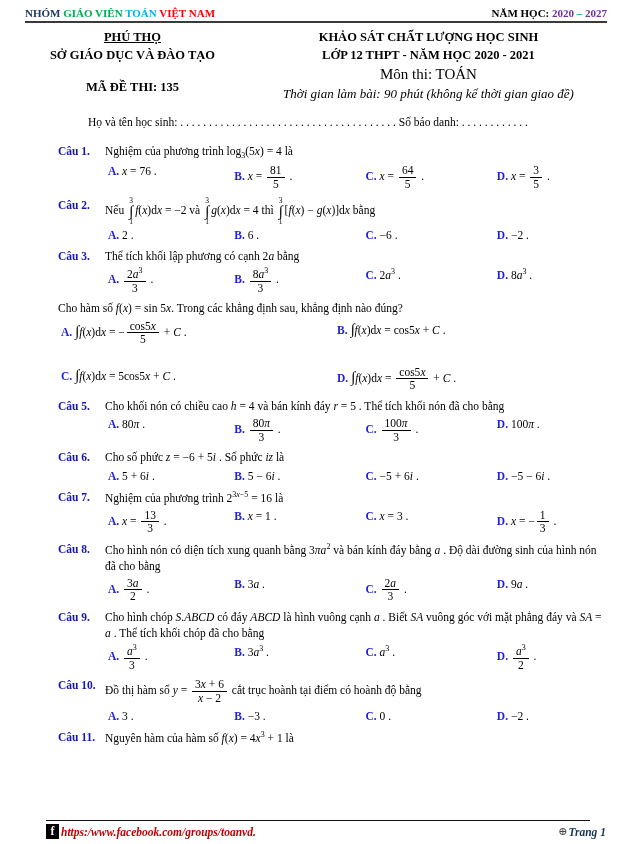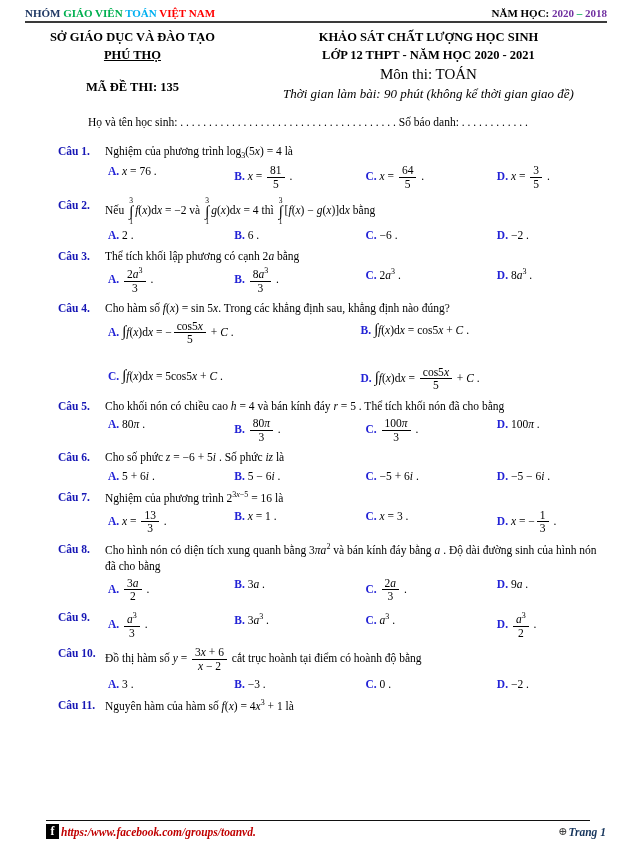--- a/index.html
+++ b/index.html
@@ -54,27 +54,27 @@
   .pg-icon { color:#444; font-size:11px; margin-right:1px; font-style:normal; }
   .pg-text { color:#17365d; font-weight:bold; font-style:italic; font-size:11.5px; }
 </style>
 </head>
 <body>
 
 <div class="page">
 
   <div class="top-bar">
     <span><span style="color: rgb(31, 56, 100);">NHÓM </span><span style="color: rgb(0, 176, 80);">GIÁO VIÊN </span><span style="color: rgb(0, 176, 240);">TOÁN </span><span style="color: rgb(255, 0, 0);">VIỆT NAM</span></span>
-    <span><span style="color: rgb(0, 0, 0);">NĂM HỌC: </span><span style="color: rgb(112, 48, 160);">2020 </span><span style="color: rgb(0, 176, 80);">– </span><span style="color: rgb(112, 48, 160);">2018</span></span>
+    <span><span style="color: rgb(0, 0, 0);">NĂM HỌC: </span><span style="color: rgb(112, 48, 160);">2020 </span><span style="color: rgb(0, 176, 80);">– </span><span style="color: rgb(112, 48, 160);">2027</span></span>
   </div>
 
   <div class="header-main">
     <div class="hcol-left">
+      <div class="h-b h-u">PHÚ THỌ</div>
       <div class="h-b">SỞ GIÁO DỤC VÀ ĐÀO TẠO</div>
-      <div class="h-b h-u">PHÚ THỌ</div>
       <div class="h-b exam-code">MÃ ĐỀ THI: 135</div>
     </div>
     <div class="hcol-right">
       <div class="h-b">KHẢO SÁT CHẤT LƯỢNG HỌC SINH</div>
       <div class="h-b">LỚP 12 THPT - NĂM HỌC 2020 - 2021</div>
       <div class="h-b2">Môn thi: TOÁN</div>
       <div class="h-i">Thời gian làm bài: 90 phút (không kể thời gian giao đề)</div>
     </div>
   </div>
 
@@ -123,21 +123,20 @@
           <div class="q-stem">Thể tích khối lập phương có cạnh 2<i>a</i> bằng</div>
           <div class="q-opts cols4">
             <div class="opt"><b class="opt-letter">A.</b> <span class="fr"><span class="nu">2<i>a</i><sup>3</sup></span><span class="de">3</span></span> .</div>
             <div class="opt"><b class="opt-letter">B.</b> <span class="fr"><span class="nu">8<i>a</i><sup>3</sup></span><span class="de">3</span></span> .</div>
             <div class="opt"><b class="opt-letter">C.</b> 2<i>a</i><sup>3</sup> .</div>
             <div class="opt"><b class="opt-letter">D.</b> 8<i>a</i><sup>3</sup> .</div>
           </div>
         </div>
       </div>
       <div class="q">
-        <span class="q-label">Câu 4.</span>
         <div class="q-body">
           <div class="q-stem">Cho hàm số <i>f</i>(<i>x</i>) = sin 5<i>x</i>. Trong các khẳng định sau, khẳng định nào đúng?</div>
           <div class="q-opts cols2">
             <div class="opt"><b class="opt-letter">A.</b> <span class="in">∫</span><i>f</i>(<i>x</i>)d<i>x</i> = −<span class="fr"><span class="nu">cos5<i>x</i></span><span class="de">5</span></span> + <i>C</i> .</div>
             <div class="opt"><b class="opt-letter">B.</b> <span class="in">∫</span><i>f</i>(<i>x</i>)d<i>x</i> = cos5<i>x</i> + <i>C</i> .</div>
             <div class="opt"><b class="opt-letter">C.</b> <span class="in">∫</span><i>f</i>(<i>x</i>)d<i>x</i> = 5cos5<i>x</i> + <i>C</i> .</div>
             <div class="opt"><b class="opt-letter">D.</b> <span class="in">∫</span><i>f</i>(<i>x</i>)d<i>x</i> = <span class="fr"><span class="nu">cos5<i>x</i></span><span class="de">5</span></span> + <i>C</i> .</div>
           </div>
         </div>
       </div>
@@ -185,20 +184,21 @@
             <div class="opt"><b class="opt-letter">A.</b> <span class="fr"><span class="nu">3<i>a</i></span><span class="de">2</span></span> .</div>
             <div class="opt"><b class="opt-letter">B.</b> 3<i>a</i> .</div>
             <div class="opt"><b class="opt-letter">C.</b> <span class="fr"><span class="nu">2<i>a</i></span><span class="de">3</span></span> .</div>
             <div class="opt"><b class="opt-letter">D.</b> 9<i>a</i> .</div>
           </div>
         </div>
       </div>
       <div class="q">
         <span class="q-label">Câu 9.</span>
         <div class="q-body">
+          <div class="q-stem">Cho hình chóp <i>S</i>.<i>ABCD</i> có đáy <i>ABCD</i> là hình vuông cạnh <i>a</i> . Biết <i>SA</i> vuông góc với mặt phẳng đáy và <i>SA</i> = <i>a</i> . Thể tích khối chóp đã cho bằng</div>
           <div class="q-opts cols4">
             <div class="opt"><b class="opt-letter">A.</b> <span class="fr"><span class="nu"><i>a</i><sup>3</sup></span><span class="de">3</span></span> .</div>
             <div class="opt"><b class="opt-letter">B.</b> 3<i>a</i><sup>3</sup> .</div>
             <div class="opt"><b class="opt-letter">C.</b> <i>a</i><sup>3</sup> .</div>
             <div class="opt"><b class="opt-letter">D.</b> <span class="fr"><span class="nu"><i>a</i><sup>3</sup></span><span class="de">2</span></span> .</div>
           </div>
         </div>
       </div>
       <div class="q">
         <span class="q-label">Câu 10.</span>

